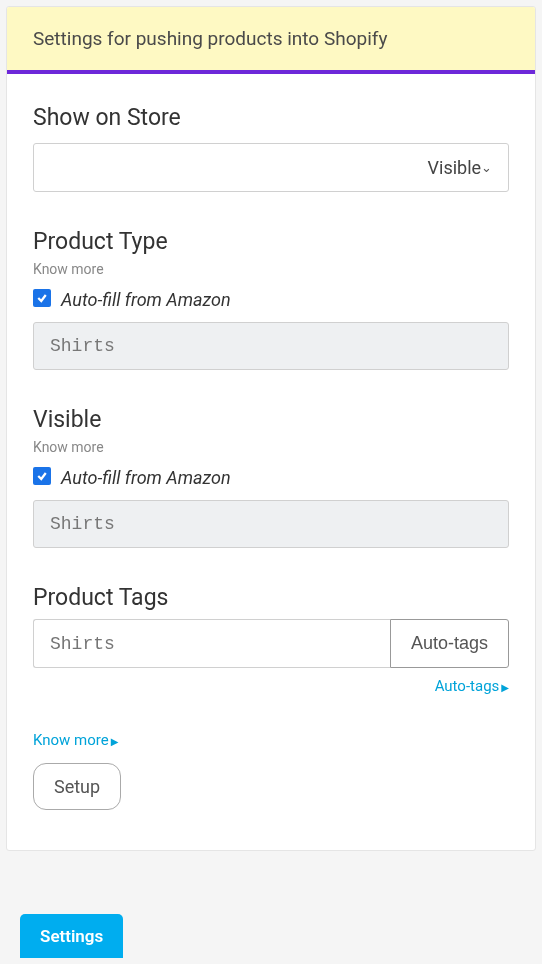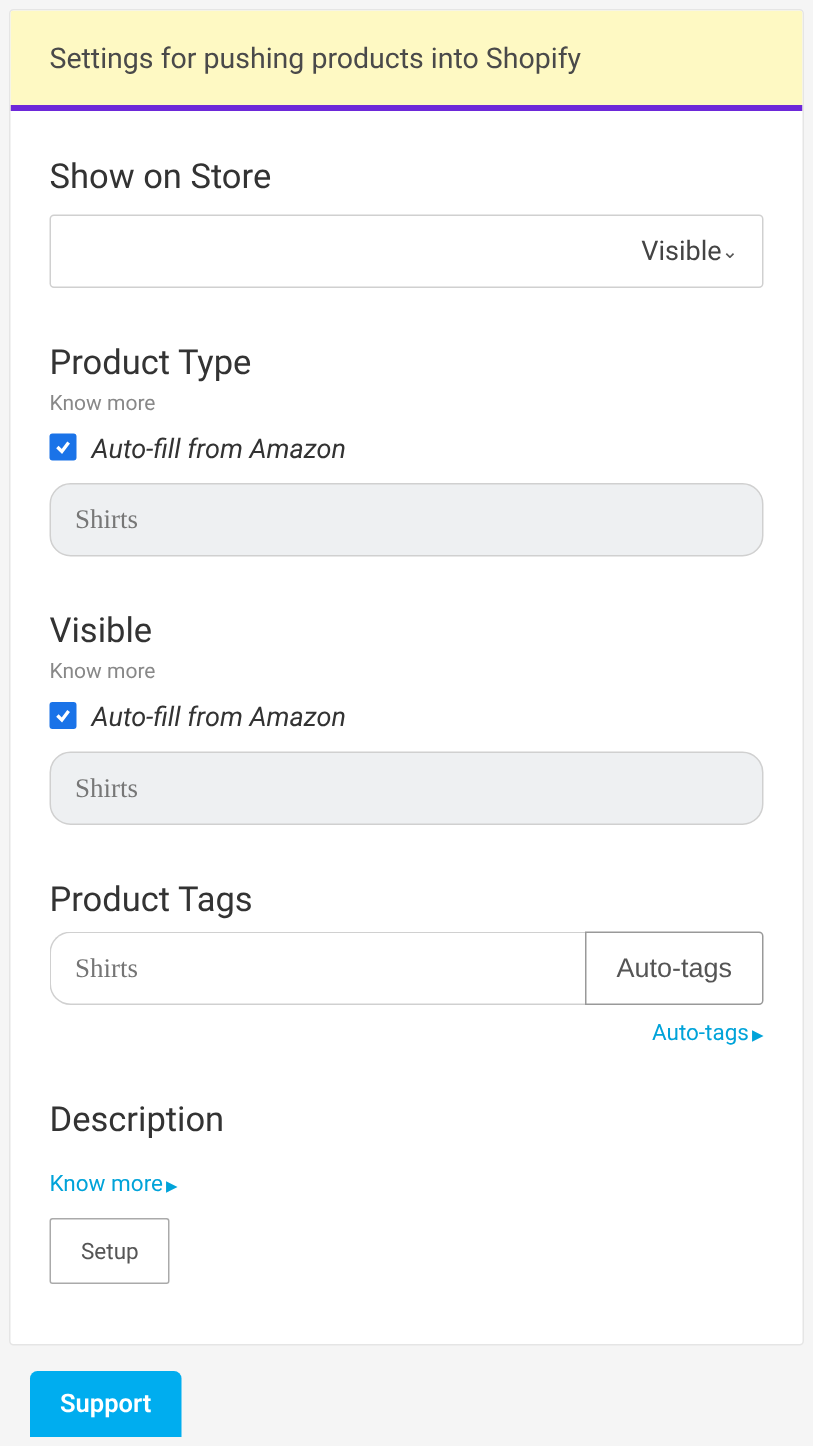--- a/index.html
+++ b/index.html
@@ -92,25 +92,25 @@
       stroke-width: 3;
       fill: none;
     }
     .checkbox-label {
       font-size: 18px;
       color: #333;
     }
     .text-input {
       width: 100%;
       border: 1px solid #d0d0d0;
-      border-radius: 14px;
+      border-radius: 3px;
       padding: 13px 16px;
       font-size: 18px;
       color: #666;
-      font-family: Liberation Serif, serif;
+      font-family: Liberation Mono, monospace;
     }
     .text-input:disabled {
       background: #eef0f2;
       color: #777;
     }
     .input-row {
       display: flex;
       align-items: stretch;
       margin-top: 8px;
     }
@@ -138,23 +138,23 @@
       font-size: 15px;
       text-decoration: none;
       cursor: pointer;
     }
     .link .caret {
       font-size: 10px;
       margin-left: 2px;
     }
     .btn {
       border: 1px solid #aaa;
-      border-radius: 2px;
+      border-radius: 13px;
       padding: 12px 20px;
-      font-size: 15px;
+      font-size: 18px;
       color: #555;
       background: #fff;
       cursor: pointer;
       font-family: inherit;
     }
     .support {
       position: absolute;
       bottom: 6px;
       left: 20px;
       background: #00adef;
@@ -223,21 +223,20 @@
       <div class="input-row">
         <input class="text-input" placeholder="Shirts" style="">
         <button class="side-btn">Auto-tags</button>
       </div>
       <div class="link-row">
         <a class="link"><span>Auto-tags</span><span class="caret">▶</span></a>
       </div>
     </div>
 
     <div class="field-group" style="margin-bottom:0">
-      <label class="field-label">Description</label>
       <a class="link know-more-link"><span>Know more</span><span class="caret">▶</span></a>
       <button class="btn">Setup</button>
     </div>
 
   </div>
 </div>
 
-<button class="support">Support</button>
+<button class="support">Settings</button>
 
 </body></html>

